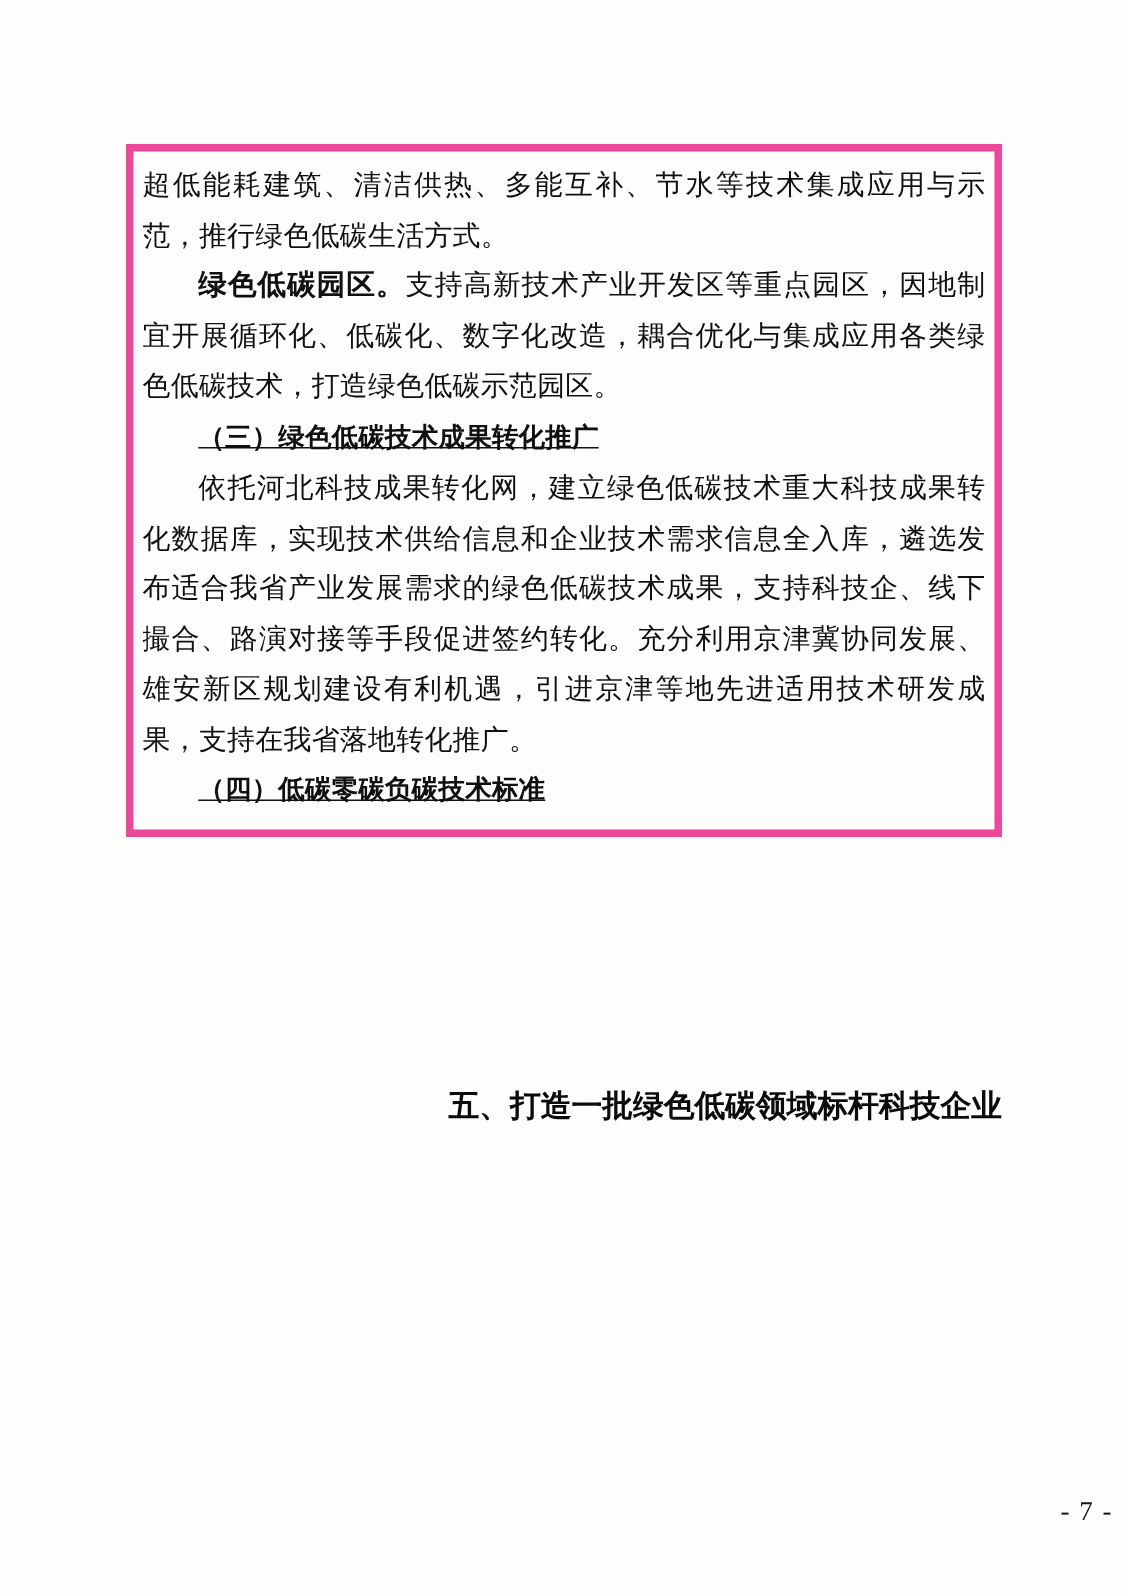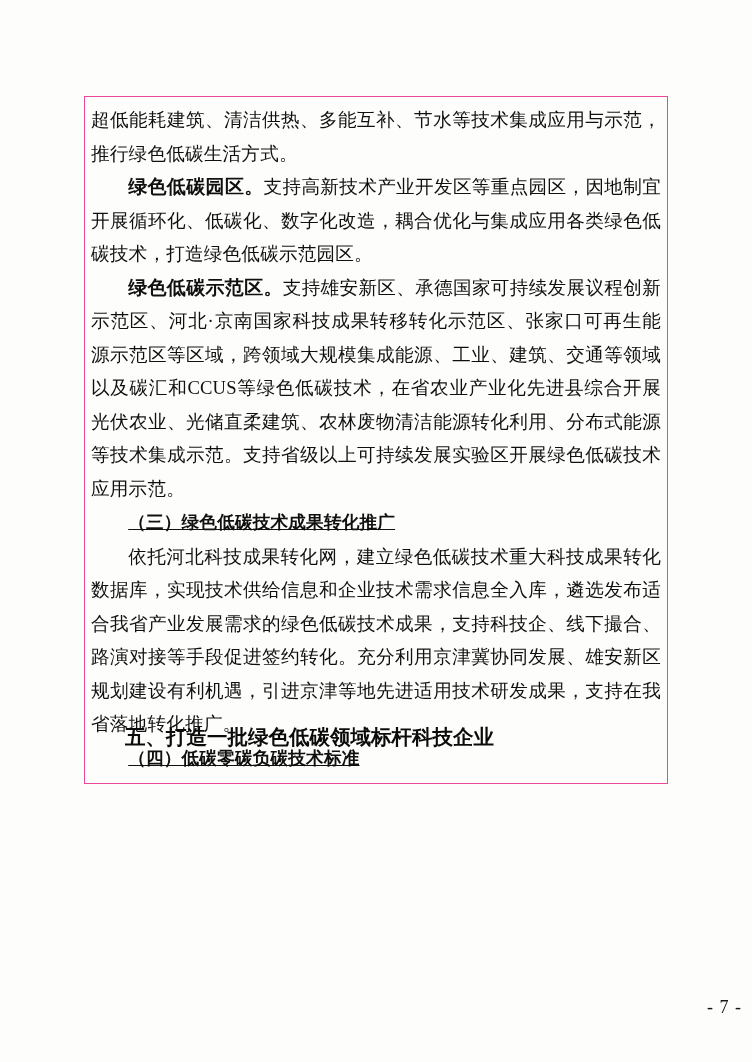--- a/index.html
+++ b/index.html
@@ -24,21 +24,21 @@
     top: 0;
     width: 584px;
     height: 1062px;
   }
   
   .bordered {
     position: absolute;
     left: 0;
     top: 96px;
     width: 584px;
-    border: 1px solid #ec4899;
+    border: 5px solid #ec4899;
     box-sizing: border-box;
     padding: 6px 6px 8px 6px;
   }
   p {
     margin: 0;
     font-size: 18.6px;
     line-height: 33.5px;
     color: #101010;
     text-align: justify;
     text-justify: inter-ideograph;
@@ -60,20 +60,21 @@
   .sec-heading {
     position: absolute;
     left: 0;
     width: 584px;
     font-size: 20.5px;
     font-weight: bold;
     font-family: "DejaVu Sans", "Liberation Sans", sans-serif;
     color: #0b0b0b;
     text-indent: 2em;
     line-height: 34px;
+    text-align: right;
   }
   .body-after {
     position: absolute;
     left: 0;
     width: 584px;
     font-size: 19.6px;
     line-height: 38px;
     text-indent: 2em;
     text-align: justify;
     text-justify: inter-ideograph;
@@ -96,23 +97,20 @@
 <div class="page">
   <div class="page-inner">
 
     <div class="bordered">
       <p>超低能耗建筑、清洁供热、多能互补、节水等技术集成应用与示范，推行绿色低碳生活方式。</p>
 
       <p class="indent2">
         <span class="bold-lead">绿色低碳园区。</span><span>支持高新技术产业开发区等重点园区，因地制宜开展循环化、低碳化、数字化改造，耦合优化与集成应用各类绿色低碳技术，打造绿色低碳示范园区。</span>
       </p>
 
-      <p class="indent2">
-        <span class="bold-lead">绿色低碳示范区。</span><span>支持雄安新区、承德国家可持续发展议程创新示范区、河北·京南国家科技成果转移转化示范区、张家口可再生能源示范区等区域，跨领域大规模集成能源、工业、建筑、交通等领域以及碳汇和CCUS等绿色低碳技术，在省农业产业化先进县综合开展光伏农业、光储直柔建筑、农林废物清洁能源转化利用、分布式能源等技术集成示范。支持省级以上可持续发展实验区开展绿色低碳技术应用示范。</span>
-      </p>
 
       <p class="indent2">
         <span class="heading-sub">（三）绿色低碳技术成果转化推广</span>
       </p>
 
       <p class="indent2">依托河北科技成果转化网，建立绿色低碳技术重大科技成果转化数据库，实现技术供给信息和企业技术需求信息全入库，遴选发布适合我省产业发展需求的绿色低碳技术成果，支持科技企、线下撮合、路演对接等手段促进签约转化。充分利用京津冀协同发展、雄安新区规划建设有利机遇，引进京津等地先进适用技术研发成果，支持在我省落地转化推广。</p>
 
       <p class="indent2">
         <span class="heading-sub">（四）低碳零碳负碳技术标准</span>
       </p>

